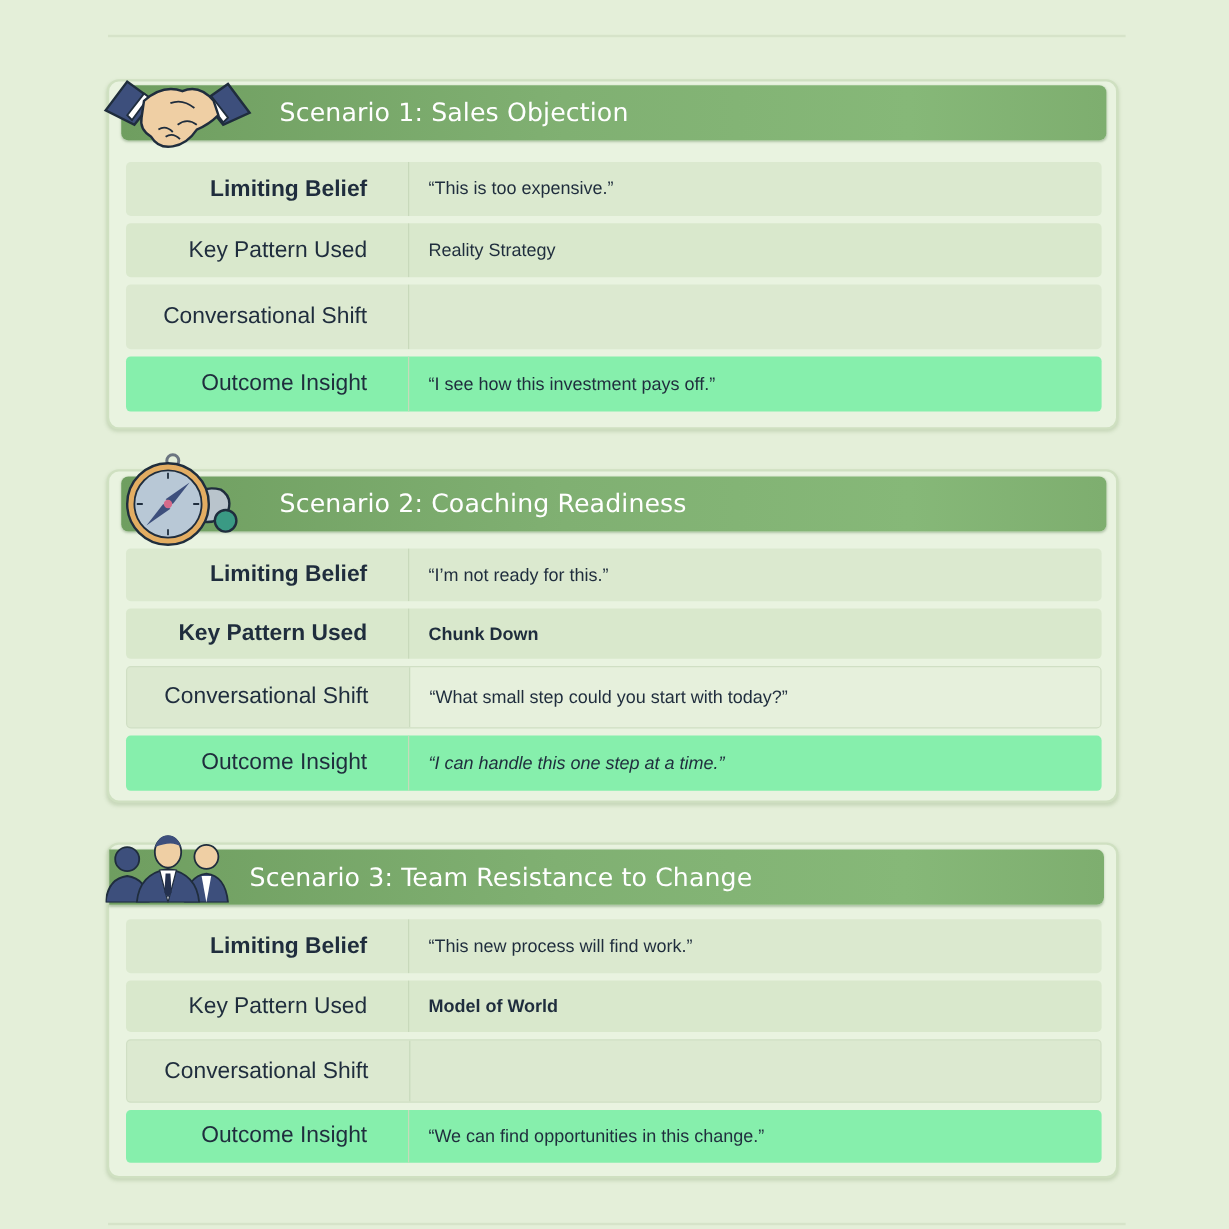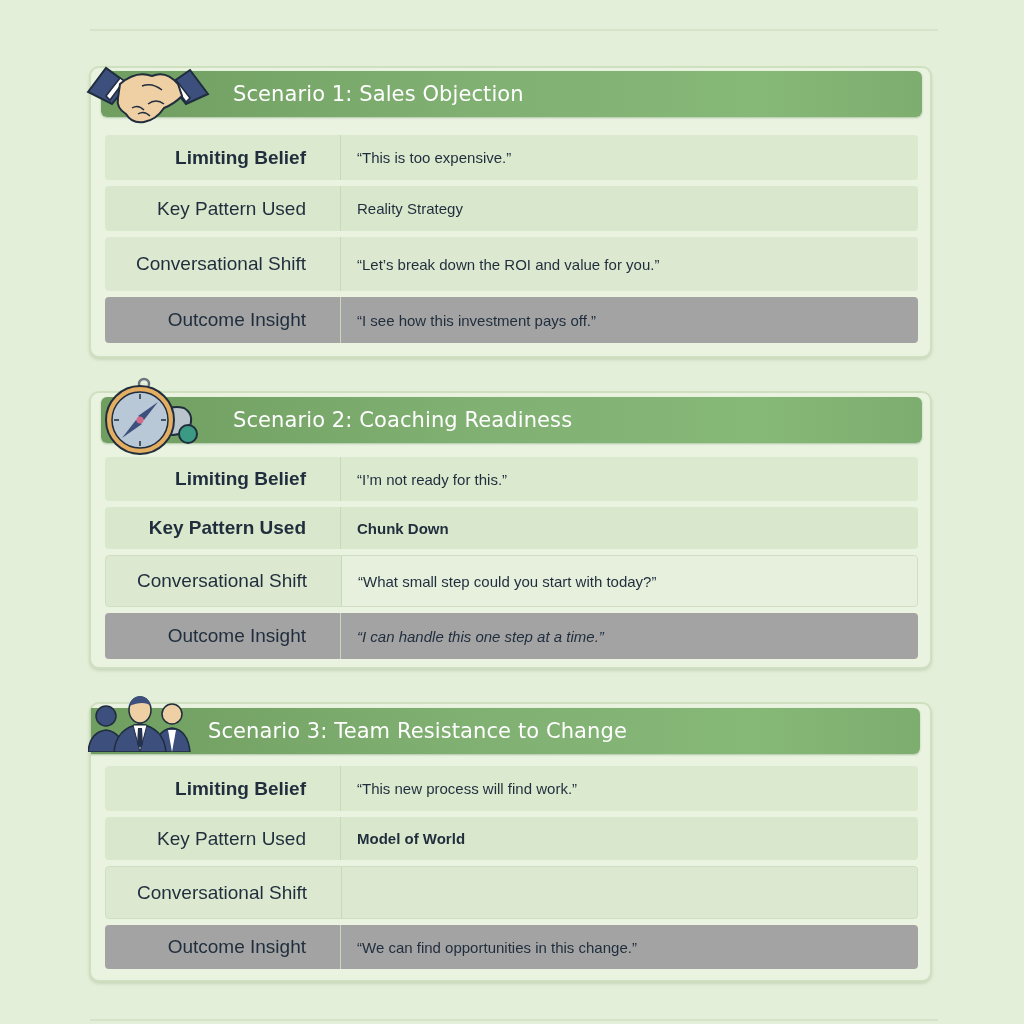--- a/index.html
+++ b/index.html
@@ -73,21 +73,21 @@
     display: flex; align-items: center;
   }
   .bold { font-weight: bold; }
   .italic { font-style: italic; }
 
   .row.r1 { background: #dbe9cf; }
   .row.r2 { background: #d9e8cc; }
   .row.r3 { background: #dce9d0; }
   .row.r3 .value { background: #e6f0dc; }
   .row.r3.outlined { border: 1px solid #d0dfc4; }
-  .row.r4 { background: #a3a3a3; }
+  .row.r4 { background: #86efac; }
 </style>
 </head>
 <body>
 
 <div class="rule top"></div>
 
 <div class="card" style="top:66px; height:292px;">
   <div class="card-header" style="top:3px; padding-left:132px;">
     <span class="card-title">Scenario 1: Sales Objection</span>
   </div>
@@ -95,21 +95,20 @@
     <div class="row r1" style="height:45px;">
       <div class="label bold">Limiting Belief</div>
       <div class="value">“This is too expensive.”</div>
     </div>
     <div class="row r2" style="height:45px;">
       <div class="label">Key Pattern Used</div>
       <div class="value">Reality Strategy</div>
     </div>
     <div class="row r3" style="height:54px;">
       <div class="label">Conversational Shift</div>
-      <div class="value" style="background:transparent;">“Let’s break down the ROI and value for you.”</div>
     </div>
     <div class="row r4" style="height:46px;">
       <div class="label">Outcome Insight</div>
       <div class="value">“I see how this investment pays off.”</div>
     </div>
   </div>
 </div>
 <svg class="card-icon" style="left:86px; top:64px;" width="124" height="64" viewBox="0 0 124 64">
 
   <path d="M2 28 L20 4 L42 20 L26 40 Z" fill="#3d4f7c" stroke="#1f2d3d" stroke-width="2"></path>

